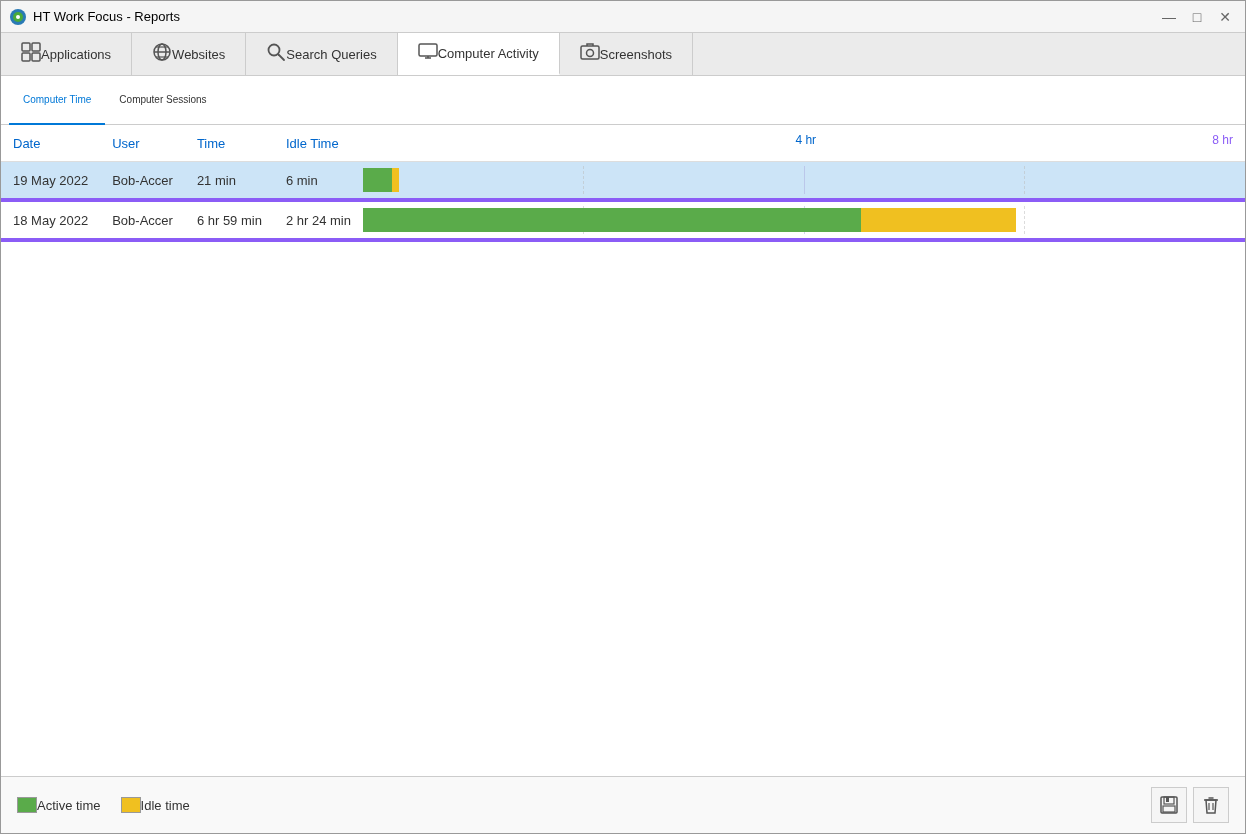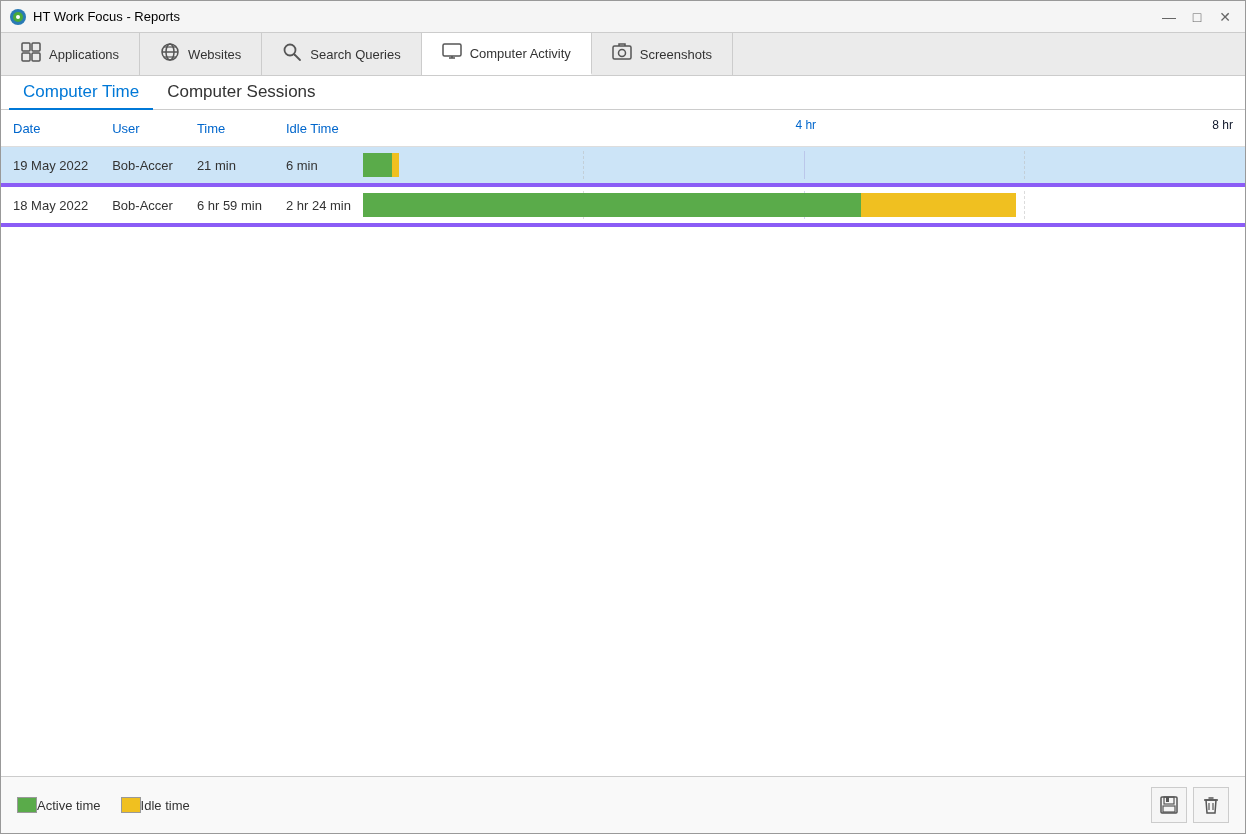--- a/index.html
+++ b/index.html
@@ -61,21 +61,20 @@
     .tab-bar {
       display: flex;
       background: #ebebeb;
       border-bottom: 1px solid #ccc;
       padding: 0;
       flex-shrink: 0;
     }
     .tab {
       display: flex;
       align-items: center;
-      gap: 8px;
       padding: 8px 20px;
       cursor: pointer;
       border-right: 1px solid #ccc;
       color: #333;
       font-size: 13px;
       background: #ebebeb;
       position: relative;
       white-space: nowrap;
     }
     .tab.active {
@@ -89,23 +88,23 @@
       color: #555;
     }
     .sub-tab-bar {
       display: flex;
       border-bottom: 1px solid #ccc;
       background: #fff;
       padding: 0 8px;
       flex-shrink: 0;
     }
     .sub-tab {
-      padding: 6px 14px;
+      padding: 18px 14px;
       cursor: pointer;
-      font-size: 17px;
+      font-size: 10px;
       color: #333;
       border-bottom: 2px solid transparent;
       margin-bottom: -1px;
     }
     .sub-tab.active {
       border-bottom: 2px solid #0078d7;
       color: #0078d7;
       font-weight: 500;
     }
     .content-area {
@@ -326,21 +325,21 @@
             </th>
             <th style="width:130px">
               <span>Time</span>
             </th>
             <th style="width:120px">
               <span>Idle Time</span>
             </th>
             <th class="chart-header">
               <div class="chart-header-inner">
                 <span class="chart-header-label" style="left:49%; color:#0066cc;">4 hr</span>
-                <span class="chart-header-label" style="right:0%; color:#0f172a;">8 hr</span>
+                <span class="chart-header-label" style="right:0%; color:#8b5cf6;">8 hr</span>
               </div>
             </th>
           </tr>
         </thead>
         <tbody id="table-body">
         <tr class="selected">
               <td>19 May 2022</td>
               <td>Bob-Accer</td>
               <td>21 min</td>
               <td>6 min</td>

